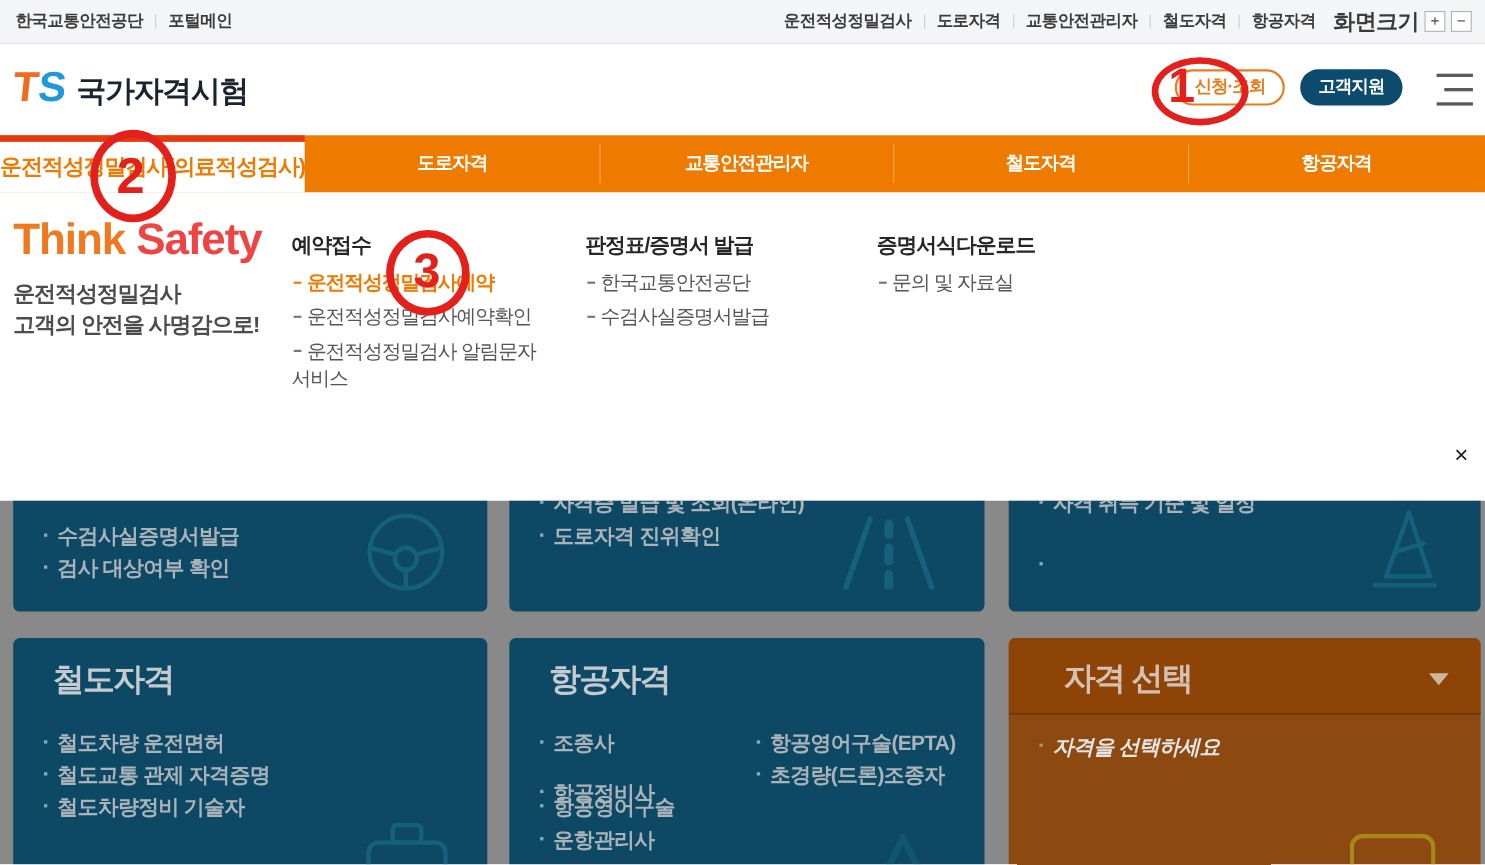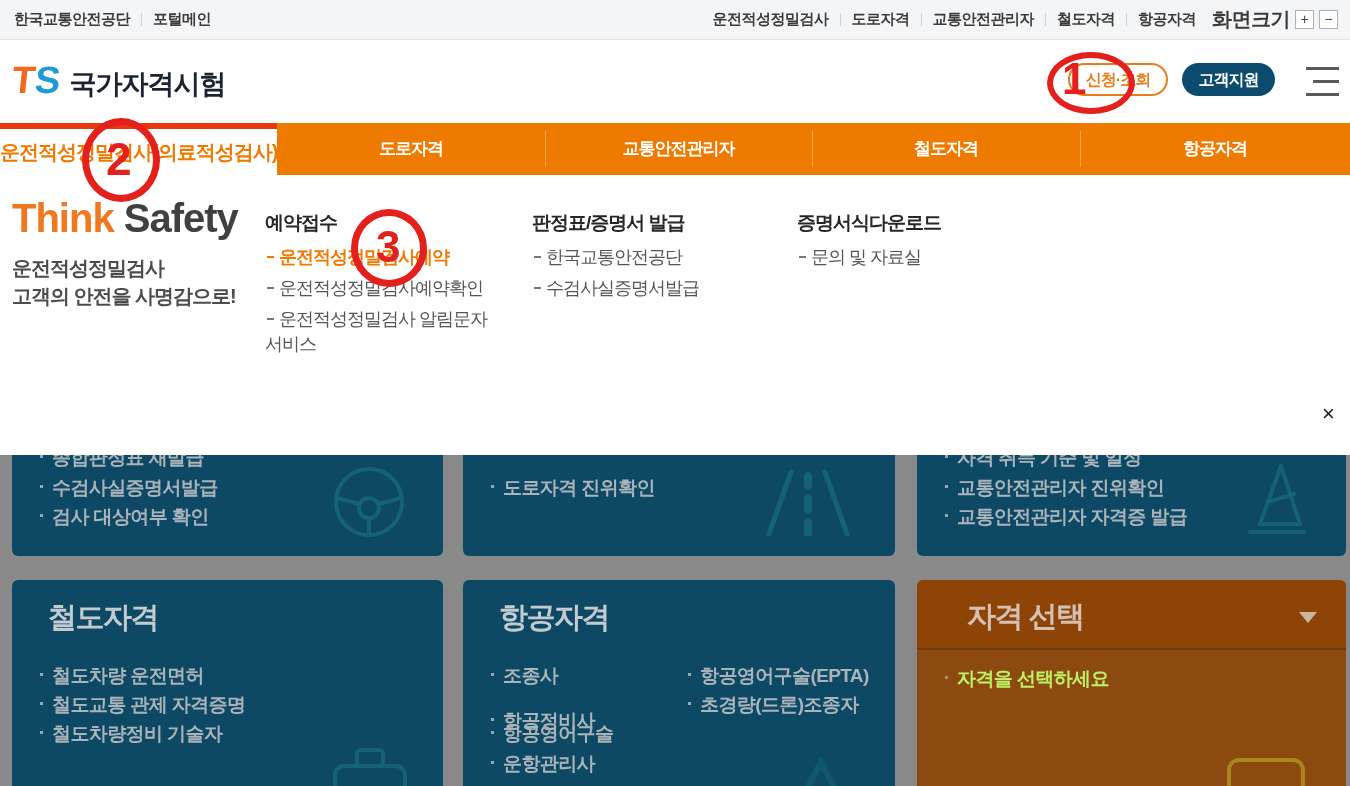--- a/index.html
+++ b/index.html
@@ -43,21 +43,21 @@
   .nav-tab{position:absolute;top:0;height:52px;line-height:52px;text-align:center;color:#fff;
     font-size:17px;font-weight:700;letter-spacing:-1px;white-space:nowrap;cursor:pointer;}
   .nav-tab.active{top:6px;height:46px;line-height:46px;background:#fff;color:#ef7a00;font-size:20px;}
   .nav-sep{position:absolute;top:8px;width:1px;height:36px;background:rgba(255,255,255,0.32);}
 
   
   .mega{position:absolute;left:0;top:175px;width:1350px;height:280px;background:#fff;z-index:5;}
   .promo{position:absolute;left:12px;top:21px;width:240px;}
   .promo-title{font-size:40px;font-weight:800;line-height:44px;letter-spacing:-1px;}
   .promo-title .t1{color:#f0781e;}
-  .promo-title .t2{color:#404040;}
+  .promo-title .t2{color:#ef4444;}
   .promo-sub{margin-top:14px;font-size:20px;font-weight:600;color:#4c4c4c;line-height:28px;letter-spacing:-1px;}
   .mega-col{position:absolute;top:35px;}
   .mega-col.c1{left:265px;width:235px;}
   .mega-col.c2{left:532px;width:250px;}
   .mega-col.c3{left:797px;width:230px;}
   .mega-head{font-size:19px;font-weight:700;color:#262626;letter-spacing:-1px;margin-bottom:9px;cursor:pointer;}
   .mega-item{font-size:18px;color:#555;letter-spacing:-1px;line-height:25px;margin-bottom:6px;cursor:pointer;}
   .mega-item .dash{display:inline-block;width:7px;height:2px;background:#777;vertical-align:middle;margin:0 5px 3px 2px;}
   .mega-item.hot{color:#ef7a00;font-weight:700;}
   .mega-item.hot .dash{background:#ef7a00;}
@@ -69,21 +69,21 @@
   .p-item{position:absolute;font-size:19px;font-weight:600;color:#aab3b9;letter-spacing:-0.6px;white-space:nowrap;cursor:pointer;}
   .dot{display:inline-block;width:3px;height:3px;background:#93a6b1;margin:0 9px 4px 0;vertical-align:middle;}
   .p-title{position:absolute;font-size:29px;font-weight:700;color:#c3cad0;letter-spacing:-1.5px;cursor:pointer;}
   .p-icon{position:absolute;color:#15617c;}
   .p-icon svg{display:block;}
 
   .panel.orange{background:#8c4a10;}
   .panel.orange .o-head{position:absolute;left:0;top:0;width:100%;height:70px;background:#8e4307;
     border-bottom:2px solid #6e3a0e;cursor:pointer;}
   .panel.orange .p-title{color:#d4c1b3;}
-  .panel.orange .p-item{color:#bef264;}
+  .panel.orange .p-item{color:#e5e5e5;font-style:italic;}
   .panel.orange .dot{background:#b98f5c;}
   .chev{position:absolute;width:0;height:0;border-left:9px solid transparent;border-right:9px solid transparent;
     border-top:11px solid #ccb69c;}
 
   
   .ann-circle{position:absolute;border:7px solid #e3201b;border-radius:50%;z-index:60;background:transparent;}
   .ann-num{position:absolute;color:#e3201b;font-weight:800;z-index:61;
     font-family:"Liberation Sans","DejaVu Sans",sans-serif;}
 </style>
 </head>
@@ -169,47 +169,46 @@
       <div class="mega-head">증명서식다운로드</div>
       <div class="mega-item"><i class="dash"></i><span>문의 및 자료실</span></div>
     </div>
 
     <div class="mega-close">×</div>
   </div>
 
   <div class="dim">
 
     <div class="panel" style="left:12px;top:-13px;width:431px;height:114px;">
-      <div class="p-item" style="left:28px;top:3px;"><i class="dot"></i><span>종합판정표 재발급</span></div>
       <div class="p-item" style="left:28px;top:33px;"><i class="dot"></i><span>수검사실증명서발급</span></div>
       <div class="p-item" style="left:28px;top:62px;"><i class="dot"></i><span>검사 대상여부 확인</span></div>
       <div class="p-icon" style="left:318px;top:21px;">
         <svg width="78" height="78" viewBox="0 0 78 78" fill="none" stroke="currentColor" stroke-width="4">
           <circle cx="39" cy="39" r="33"></circle>
           <circle cx="39" cy="45" r="10"></circle>
           <path d="M7 35 L29 41 M71 35 L49 41 M39 55 L39 71" stroke-linecap="round"></path>
         </svg>
       </div>
     </div>
 
     <div class="panel" style="left:463px;top:-13px;width:432px;height:114px;">
+      <div class="p-item" style="left:28px;top:3px;"><i class="dot"></i><span>자격증 발급 및 조회(온라인)</span></div>
       <div class="p-item" style="left:28px;top:33px;"><i class="dot"></i><span>도로자격 진위확인</span></div>
       <div class="p-icon" style="left:292px;top:26px;">
         <svg width="106" height="68" viewBox="0 0 106 68" fill="none" stroke="currentColor" stroke-width="5" stroke-linecap="round">
           <path d="M14 66 L36 4"></path>
           <path d="M92 66 L70 4"></path>
           <path d="M53 8 v10 M53 30 v12 M53 54 v12" stroke-width="8"></path>
         </svg>
       </div>
     </div>
 
     <div class="panel" style="left:917px;top:-13px;width:429px;height:114px;">
       <div class="p-item" style="left:28px;top:3px;"><i class="dot"></i><span>자격 취득 기준 및 일정</span></div>
-      <div class="p-item" style="left:28px;top:33px;"><i class="dot"></i><span>교통안전관리자 진위확인</span></div>
-      <div class="p-item" style="left:28px;top:62px;"><i class="dot"></i><span>교통안전관리자 자격증 발급</span></div>
+      <div class="p-item" style="left:28px;top:62px;"><i class="dot"></i></div>
       <div class="p-icon" style="left:328px;top:20px;">
         <svg width="64" height="76" viewBox="0 0 64 76" fill="none" stroke="currentColor" stroke-width="4" stroke-linejoin="round" stroke-linecap="round">
           <path d="M36 4 L15 62 L55 62 Z"></path>
           <path d="M23 40 L49 32"></path>
           <path d="M5 70 L59 70"></path>
         </svg>
       </div>
     </div>
 
     <div class="panel" style="left:12px;top:125px;width:431px;height:240px;">

